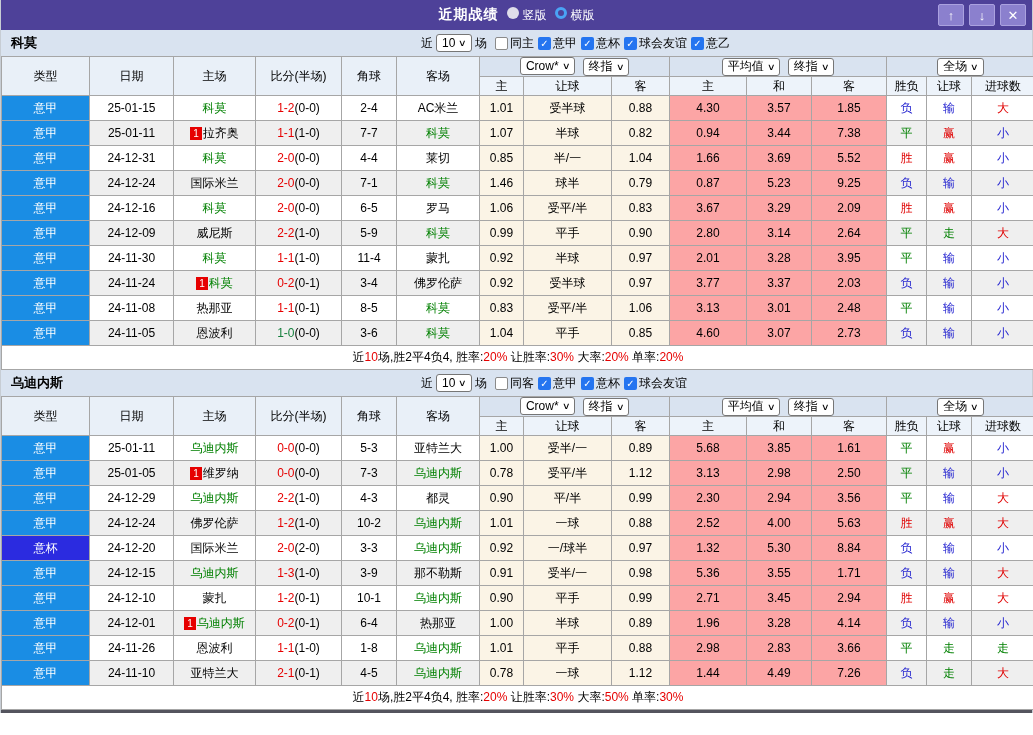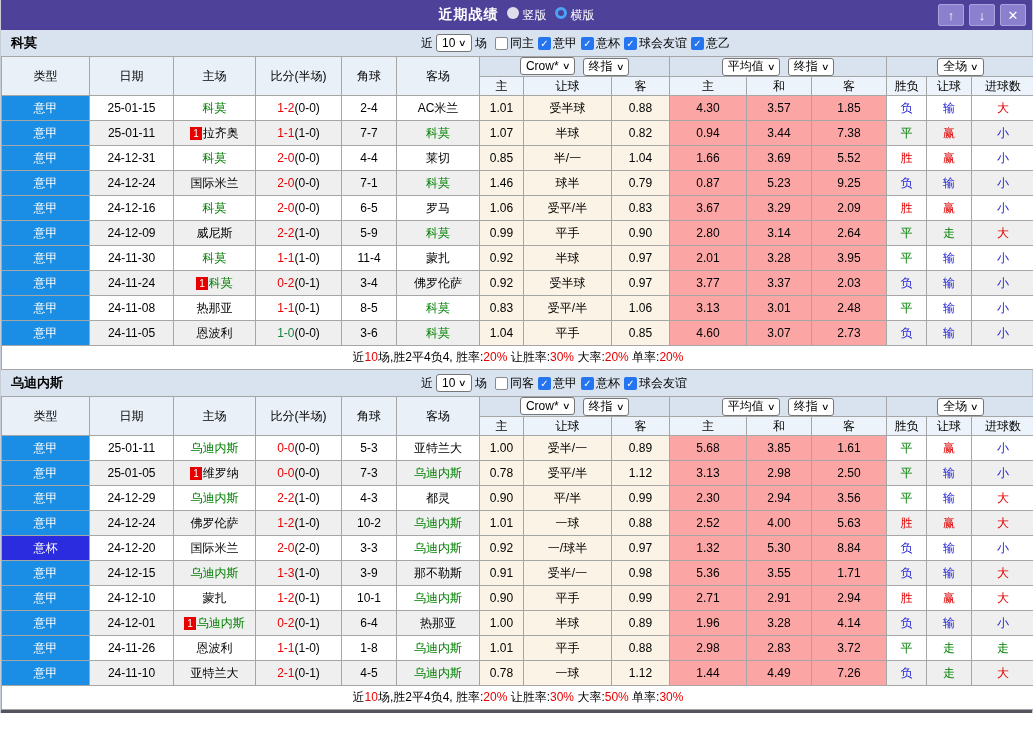--- a/index.html
+++ b/index.html
@@ -559,21 +559,21 @@
             <td class="type" style="background: rgb(26, 141, 228);">意甲</td>
             <td>24-12-10</td>
             <td><span>蒙扎</span></td>
             <td><span style="color: rgb(230, 0, 0);">1-2</span><span>(0-1)</span></td>
             <td>10-1</td>
             <td><span class="green">乌迪内斯</span></td>
             <td class="cream">0.90</td>
             <td class="cream">平手</td>
             <td class="cream">0.99</td>
             <td class="avgc">2.71</td>
-            <td class="avgc">2.91</td>
+            <td class="avgc">3.45</td>
             <td class="avgc">2.94</td>
             <td style="color: rgb(224, 0, 0);">胜</td>
             <td style="color: rgb(224, 0, 0);">赢</td>
             <td style="color: rgb(224, 0, 0);">大</td>
           </tr>
           <tr>
             <td class="type" style="background: rgb(26, 141, 228);">意甲</td>
             <td>24-12-01</td>
             <td><span class="badge">1</span><span class="green">乌迪内斯</span></td>
             <td><span style="color: rgb(230, 0, 0);">0-2</span><span>(0-1)</span></td>
@@ -594,21 +594,21 @@
             <td>24-11-26</td>
             <td><span>恩波利</span></td>
             <td><span style="color: rgb(230, 0, 0);">1-1</span><span>(1-0)</span></td>
             <td>1-8</td>
             <td><span class="green">乌迪内斯</span></td>
             <td class="cream">1.01</td>
             <td class="cream">平手</td>
             <td class="cream">0.88</td>
             <td class="avgc">2.98</td>
             <td class="avgc">2.83</td>
-            <td class="avgc">3.72</td>
+            <td class="avgc">3.66</td>
             <td style="color: rgb(0, 128, 0);">平</td>
             <td style="color: rgb(0, 128, 0);">走</td>
             <td style="color: rgb(0, 128, 0);">走</td>
           </tr>
           <tr>
             <td class="type" style="background: rgb(26, 141, 228);">意甲</td>
             <td>24-11-10</td>
             <td><span>亚特兰大</span></td>
             <td><span style="color: rgb(230, 0, 0);">2-1</span><span>(0-1)</span></td>
             <td>4-5</td>

